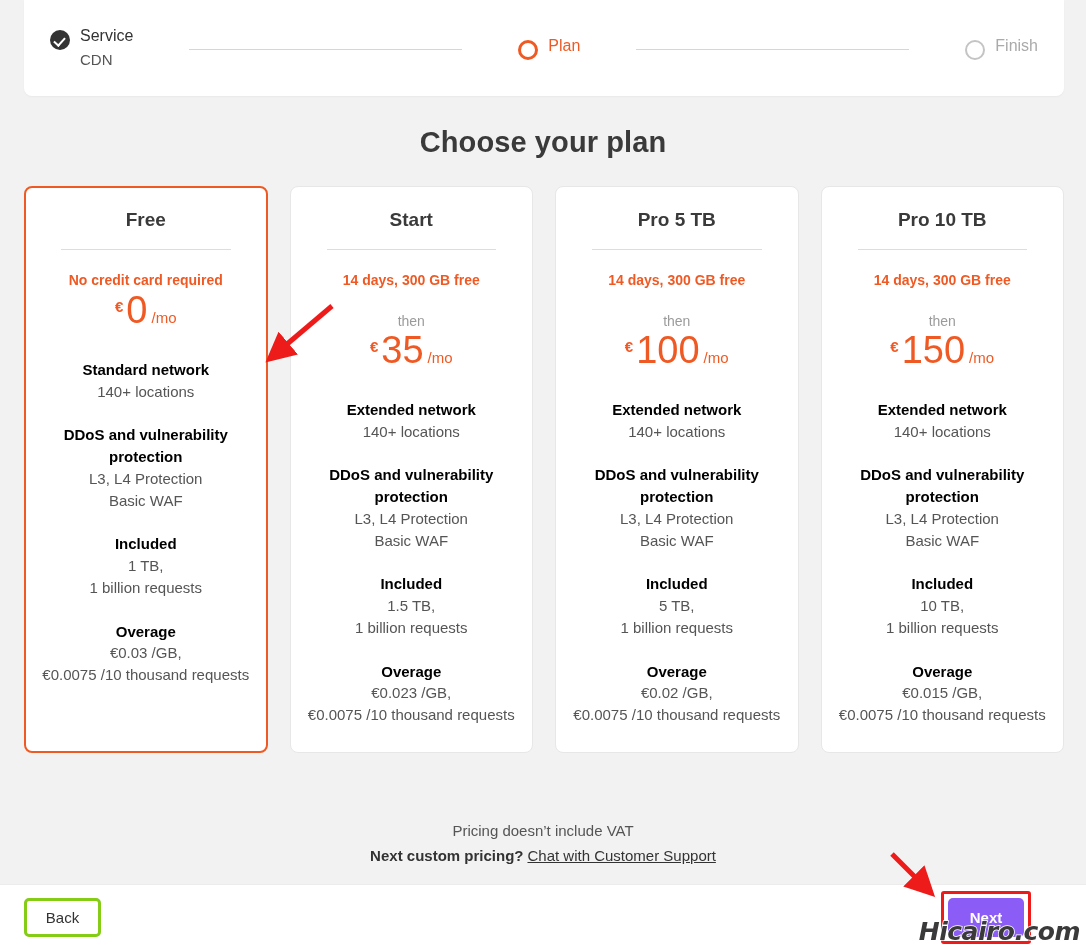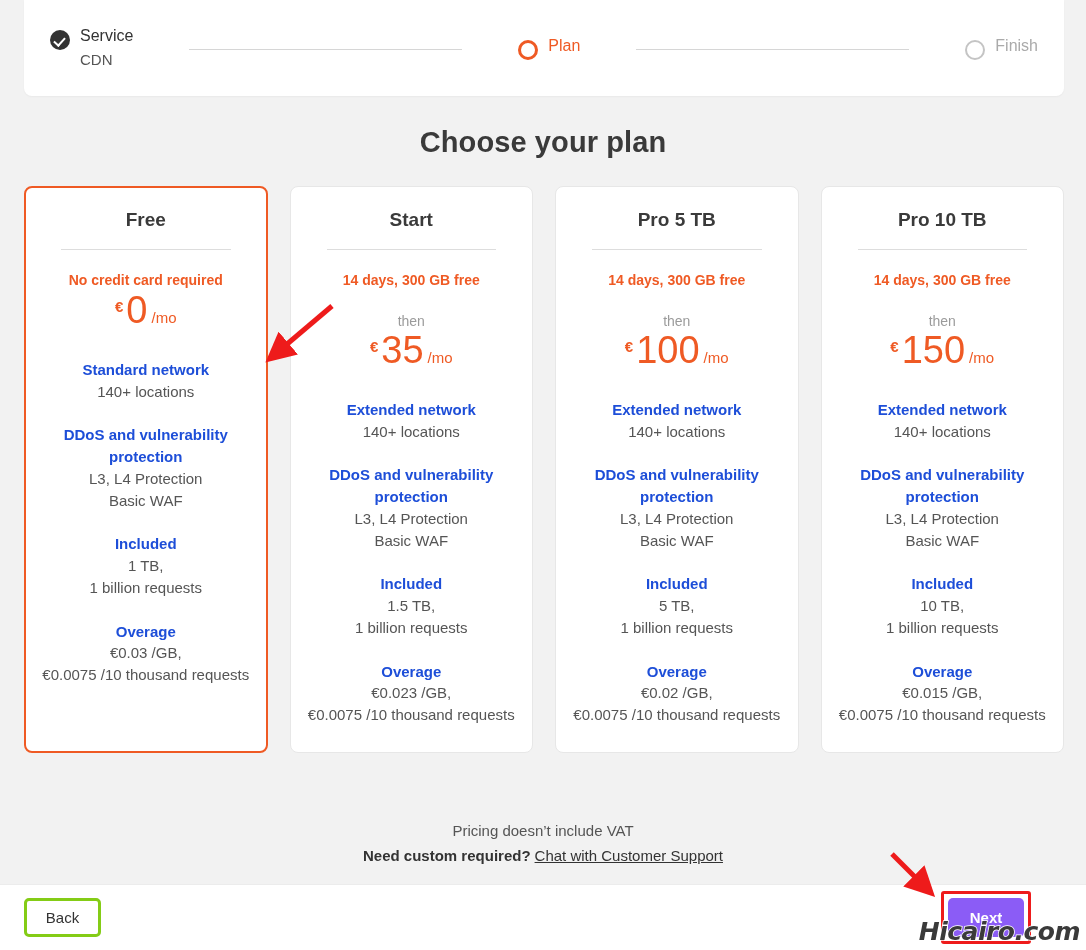--- a/index.html
+++ b/index.html
@@ -168,21 +168,21 @@
     line-height: 1;
   }
   .price-per {
     font-size: 15px;
     margin-left: 4px;
   }
   .feat-block { margin-top: 22px; }
   .feat-title {
     font-size: 15px;
     font-weight: bold;
-    color: #1d4ed8;
+    color: #000000;
     line-height: 1.45;
   }
   .feat-line {
     font-size: 15px;
     color: #555555;
     line-height: 1.45;
   }
 
   
   .notes {
@@ -437,21 +437,21 @@
       <div class="feat-line">€0.015 /GB,</div>
       <div class="feat-line">€0.0075 /10 thousand requests</div>
     </div>
   </div>
 
 </div>
 
 <div class="notes">
   <div class="note-vat">Pricing doesn’t include VAT</div>
   <div class="note-custom">
-    <b>Need custom required?</b><a class="support-link" href="#">Chat with Customer Support</a>
+    <b>Next custom pricing?</b><a class="support-link" href="#">Chat with Customer Support</a>
   </div>
 </div>
 
 <div class="bottom-bar">
   <button class="btn-back">Back</button>
   <button class="btn-next">Next</button>
   <div class="next-highlight"></div>
 </div>
 
 <svg class="anno" style="left:260px; top:298px;" width="80" height="72" viewBox="0 0 80 72">

